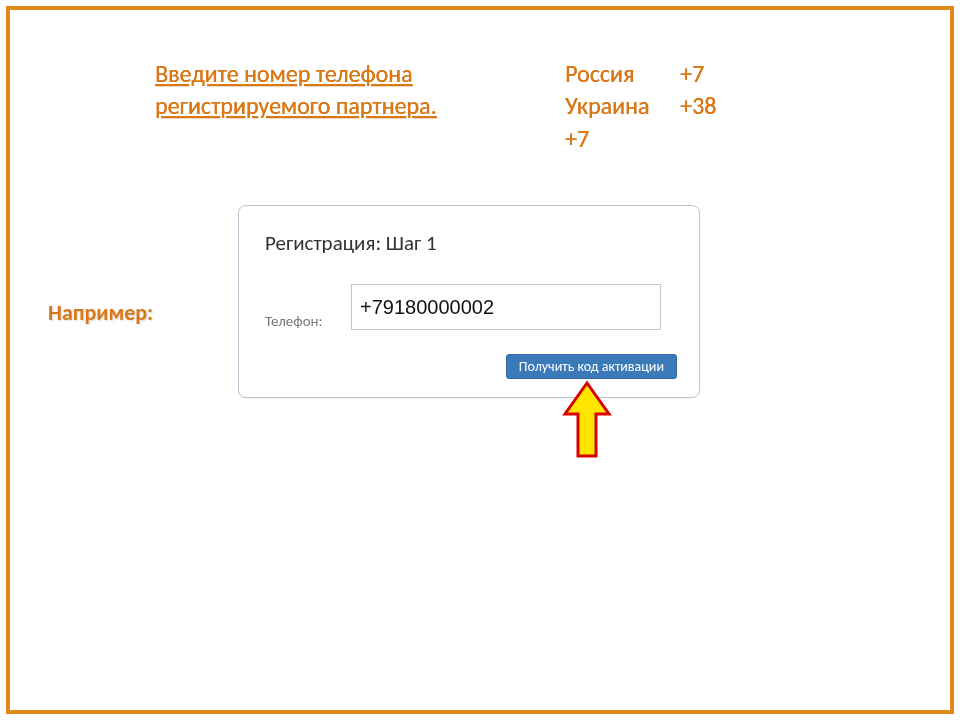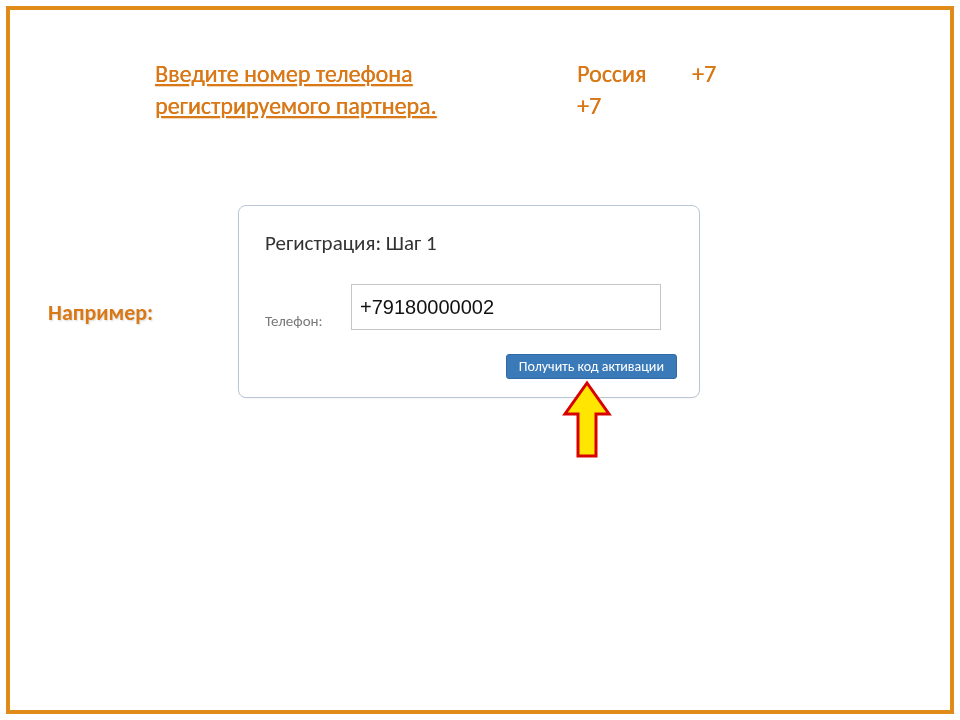--- a/index.html
+++ b/index.html
@@ -24,21 +24,21 @@
       text-decoration: underline;
     }
     .instructions div { text-shadow: 0.3px 0.3px 0 #d97817; }
     .country-codes {
       position: absolute;
       left: 555px; top: 48px;
       color: #d97817;
       font-size: 24px;
       line-height: 1.35;
     }
-    .country-codes .row { display: flex; margin-left: 12px; }
+    .country-codes .row { display: flex; }
     .country-codes .cname { width: 115px; text-shadow: 0.3px 0.3px 0 #d97817; }
     .country-codes .ccode { text-shadow: 0.3px 0.3px 0 #d97817; }
     .example-label {
       position: absolute;
       left: 38px; top: 289px;
       color: #d97817;
       font-size: 22px;
       font-weight: 600;
       text-shadow: 1px 1px 2px rgba(0,0,0,0.15);
     }
@@ -114,20 +114,24 @@
     <div>Введите номер телефона</div>
     <div>регистрируемого партнера.</div>
   </div>
 
   <div class="country-codes">
     <div class="row">
       <span class="cname">Россия</span>
       <span class="ccode">+7</span>
     </div>
     <div class="row">
+      <span class="cname">Украина</span>
+      <span class="ccode">+38</span>
+    </div>
+    <div class="row">
       <span class="ccode">+7</span>
     </div>
   </div>
 
   <div class="example-label">Например:</div>
 
   <div class="card">
     <div class="card-inner">
       <div class="card-title">Регистрация: Шаг 1</div>
       <div class="field-row">

